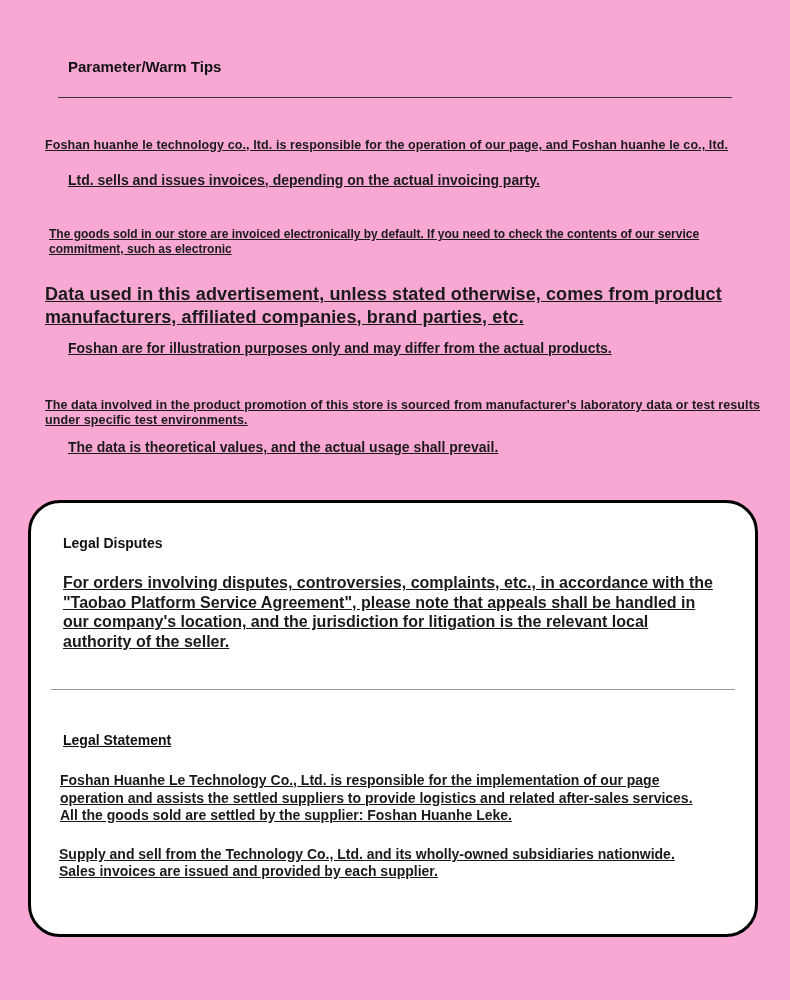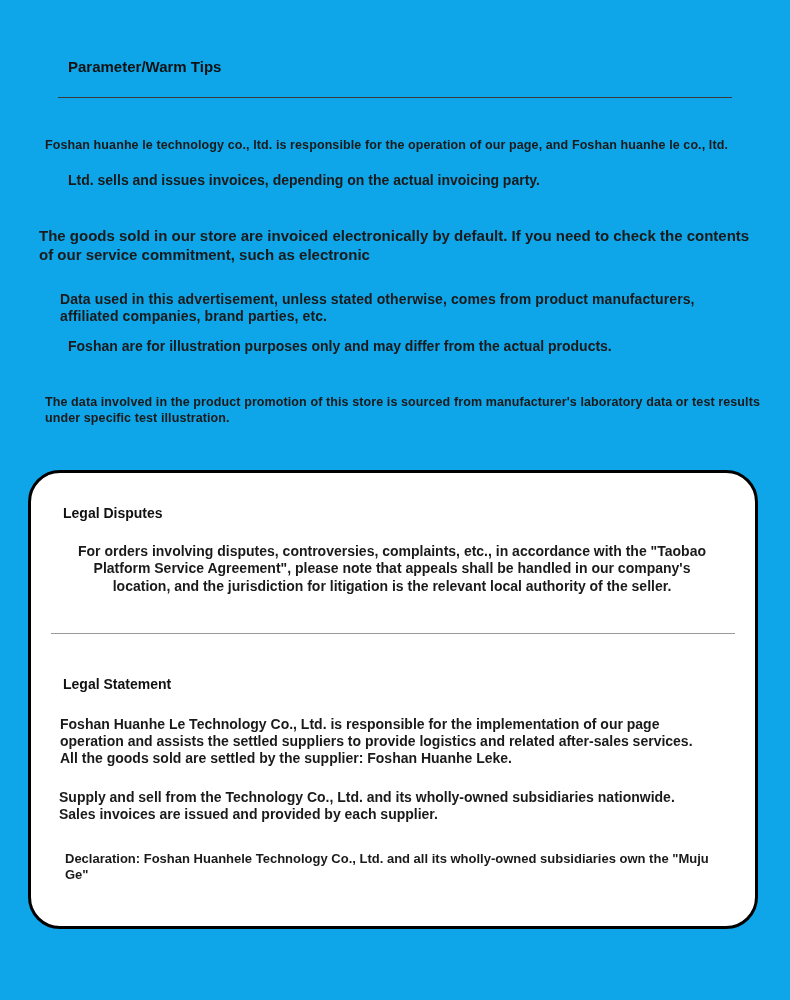--- a/index.html
+++ b/index.html
@@ -5,21 +5,21 @@
   html, body {
     margin: 0;
     padding: 0;
     background: #ffffff;
   }
   .page {
     position: relative;
     width: 790px;
     height: 1000px;
     box-sizing: border-box;
-    background: #0ea5e9;
+    background: #f9a8d4;
     font-family: "Liberation Sans", sans-serif;
     font-weight: bold;
     color: #1a1a1a;
     overflow: hidden;
   }
   .tips-heading {
     margin: 0;
     padding: 58px 0 0 68px;
     font-size: 15px;
     line-height: 1.2;
@@ -27,41 +27,42 @@
   }
   .heading-rule {
     border: none;
     border-top: 1px solid #3a3a3a;
     margin: 21px 58px 0 58px;
     height: 0;
   }
   p {
     margin: 0;
     line-height: 1.25;
+    text-decoration: underline;
   }
   .p-operator {
     margin: 40px 48px 0 45px;
     font-size: 12.5px;
     letter-spacing: 0.1px;
   }
   .p-invoice {
     margin: 18px 50px 8px 68px;
     font-size: 14px;
   }
   .p-einvoice {
-    margin: 38px 26px 0 39px;
-    font-size: 15px;
+    margin: 38px 26px 0 49px;
+    font-size: 12px;
   }
   .p-einvoice-detail {
     margin: 8px 56px 0 68px;
     font-size: 14px;
   }
   .p-ad-data {
-    margin: 26px 36px 0 60px;
-    font-size: 14px;
+    margin: 26px 36px 0 45px;
+    font-size: 18px;
     letter-spacing: 0.1px;
   }
   .p-images {
     margin: 12px 40px 0 68px;
     font-size: 14px;
   }
   .p-promo-data {
     margin: 40px 10px 0 45px;
     font-size: 12.5px;
     letter-spacing: 0.1px;
@@ -79,34 +80,34 @@
     padding: 32px 20px 42px 20px;
     background: #ffffff;
   }
   .legal-heading {
     margin: 0 0 4px 12px;
     font-size: 14px;
     color: #111111;
   }
   .legal-body {
     margin: 22px 14px 0 12px;
-    font-size: 14px;
+    font-size: 16px;
     line-height: 1.22;
-    text-align: center;
   }
   .legal-rule {
     border: none;
     border-top: 1px solid #9a9a9a;
     margin: 38px 0 0 0;
     height: 0;
   }
   .legal-statement-heading {
     margin: 42px 0 0 12px;
     font-size: 14px;
     color: #111111;
+    text-decoration: underline;
   }
   .legal-p1 {
     margin: 24px 30px 0 9px;
     font-size: 14px;
     line-height: 1.22;
   }
   .legal-p2 {
     margin: 22px 20px 12px 8px;
     font-size: 14px;
     line-height: 1.22;
@@ -133,34 +134,34 @@
 
     <p class="p-invoice">Ltd. sells and issues invoices, depending on the actual invoicing party.</p>
 
     <p class="p-einvoice">The goods sold in our store are invoiced electronically by default. If you need to check the contents of our service commitment, such as electronic</p>
 
 
     <p class="p-ad-data">Data used in this advertisement, unless stated otherwise, comes from product manufacturers, affiliated companies, brand parties, etc.</p>
 
     <p class="p-images">Foshan are for illustration purposes only and may differ from the actual products.</p>
 
-    <p class="p-promo-data">The data involved in the product promotion of this store is sourced from manufacturer's laboratory data or test results under specific test illustration.</p>
+    <p class="p-promo-data">The data involved in the product promotion of this store is sourced from manufacturer's laboratory data or test results under specific test environments.</p>
 
+    <p class="p-theoretical">The data is theoretical values, and the actual usage shall prevail.</p>
   </section>
 
   <section class="legal-box">
     <h3 class="legal-heading">Legal Disputes</h3>
 
     <p class="legal-body">For orders involving disputes, controversies, complaints, etc., in accordance with the "Taobao Platform Service Agreement", please note that appeals shall be handled in our company's location, and the jurisdiction for litigation is the relevant local authority of the seller.</p>
 
     <hr class="legal-rule">
 
     <h3 class="legal-statement-heading">Legal Statement</h3>
 
     <p class="legal-p1">Foshan Huanhe Le Technology Co., Ltd. is responsible for the implementation of our page operation and assists the settled suppliers to provide logistics and related after-sales services. All the goods sold are settled by the supplier: Foshan Huanhe Leke.</p>
 
     <p class="legal-p2">Supply and sell from the Technology Co., Ltd. and its wholly-owned subsidiaries nationwide. Sales invoices are issued and provided by each supplier.</p>
 
-    <p class="legal-declaration">Declaration: Foshan Huanhele Technology Co., Ltd. and all its wholly-owned subsidiaries own the "Muju Ge"</p>
 
   </section>
 
 </div>
 
 </body></html>

